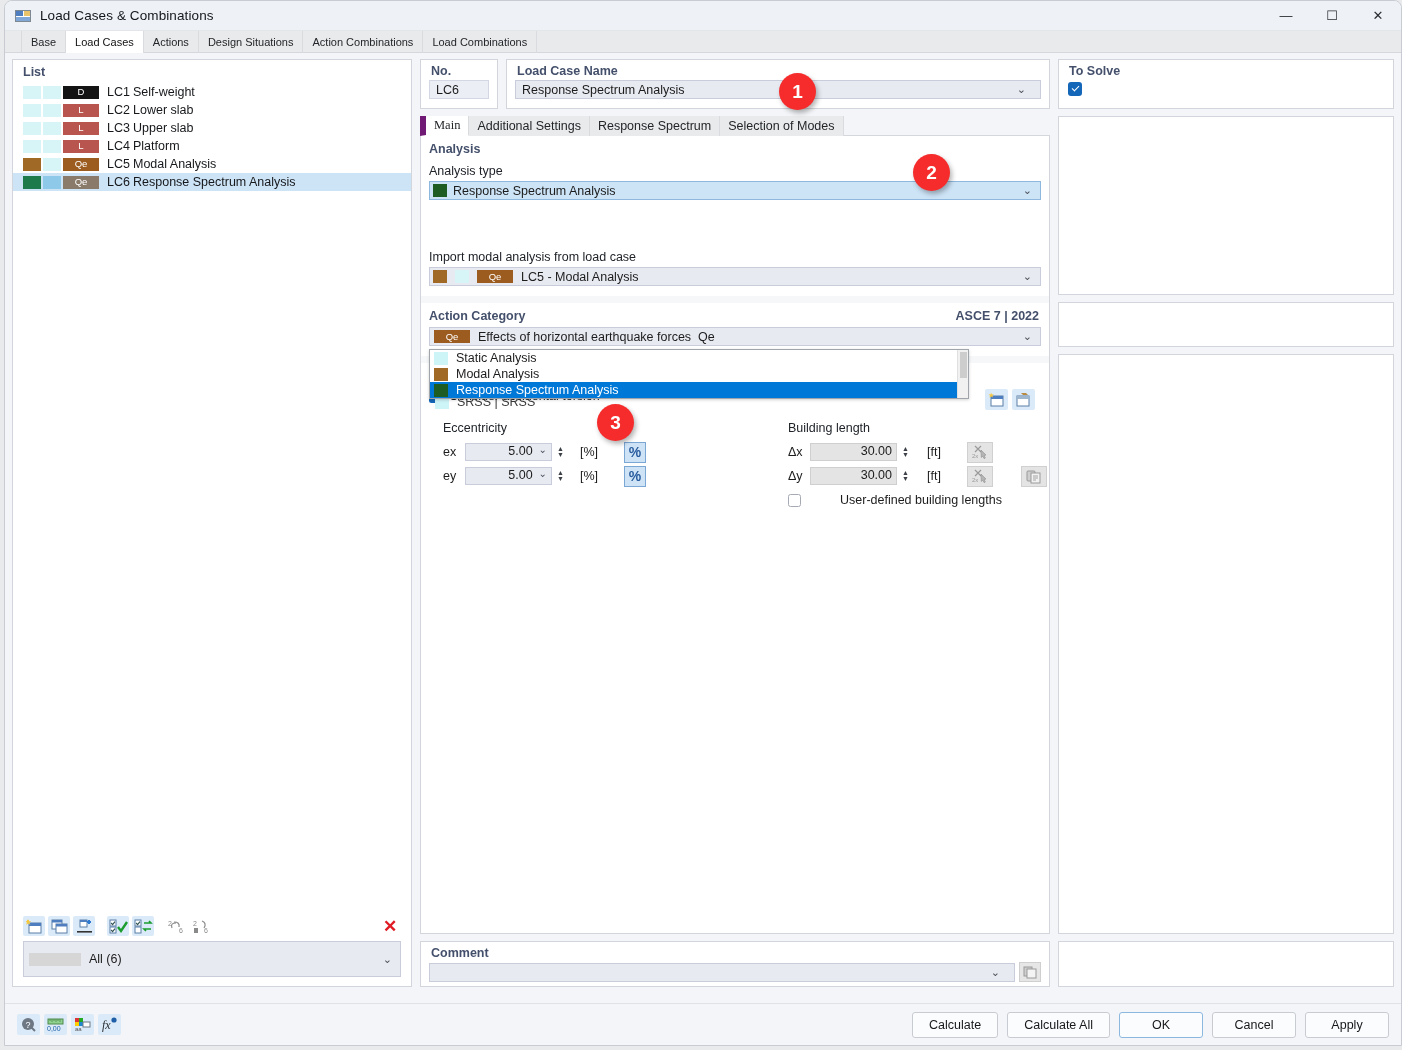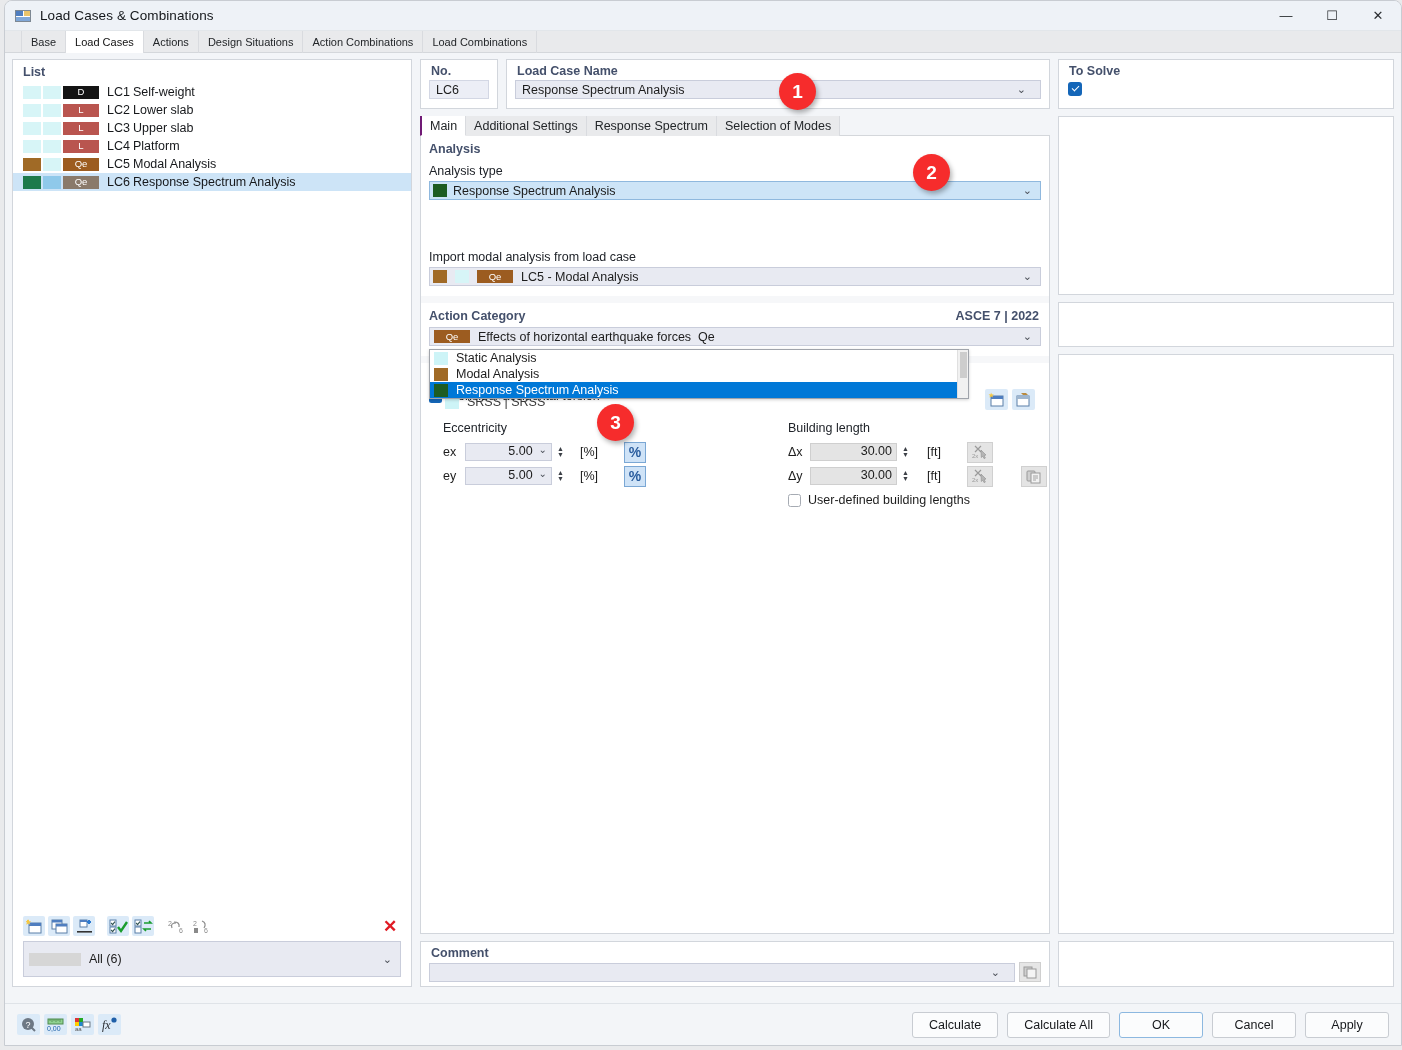--- a/index.html
+++ b/index.html
@@ -151,21 +151,21 @@
   .inner-left { flex:1 1 auto; display:flex; flex-direction:column; min-width:0; }
   .inner-right { width:336px; flex:0 0 336px; display:flex; flex-direction:column; gap:7px; }
 
   .subtabs { height:20px; display:flex; align-items:flex-end; position:relative; }
   .subtabs:after { content:""; position:absolute; left:0; right:0; bottom:0; height:1px; background:#d4d7db; }
   .subtab {
     height:20px; padding:0 8px; display:flex; align-items:center;
     font-size:12.5px; color:#232629; background:#e9eaec;
     border-right:1px solid #d9dbdf; position:relative; z-index:2; white-space:nowrap;
   }
-  .subtab:first-child { border-left:2px solid #701a75; }
+  .subtab:first-child { border-left:6px solid #701a75;font-family:Liberation Serif, serif; }
   .subtab.active { background:#ffffff; border-bottom:1px solid #fff; }
 
   .panel-main {
     flex:1 1 auto; background:#fff; border:1px solid #d2d6dc; border-top:none;
     padding:0; position:relative; min-height:0; overflow:hidden;
   }
   .sect-title {
     font-size:12.5px; font-weight:bold; color:#44506b;
     padding:6px 10px 4px 8px;
   }
@@ -453,21 +453,21 @@
 
             <div class="sect-title">Analysis</div>
             <div class="lbl">Analysis type</div>
 
             <div class="combo hl" style="position:relative;">
               <div class="csw" style="background:#1d5c22"></div>
               <span>Response Spectrum Analysis</span>
               <span class="chev">⌄</span>
             </div>
 
-            <div style="position:absolute; left:20px; top:258px; width:540px; height:16px; overflow:hidden;">
+            <div style="position:absolute; left:10px; top:258px; width:540px; height:16px; overflow:hidden;">
               <div class="dd-item" style="color:#3a3a3a;">
                 <div class="csw" style="background:#cdf4f7"></div>
                 <span>SRSS | SRSS</span>
               </div>
             </div>
 
             <div class="dd-popup" style="top:213px;">
               <div class="dd-item">
                 <div class="csw" style="background:#cdf4f7"></div>
                 <span>Static Analysis</span>
@@ -610,21 +610,21 @@
                   </div>
                   <div class="icon-btn-g" style="margin-left:28px;">
                     <svg width="16" height="15" viewBox="0 0 16 15">
                         <rect x="1" y="2" width="8" height="10" rx="1" fill="#cfcfcf" stroke="#9a9a9a"></rect>
                         <rect x="5" y="4" width="9" height="10" fill="#f2f2f2" stroke="#9a9a9a"></rect>
                         <path d="M7 7 h5 M7 9 h5 M7 11 h3" stroke="#9a9a9a" stroke-width=".9"></path>
                       </svg>
                   </div>
                 </div>
 
-                <div class="opt-check" style="padding-left:0; margin-top:4px;">
+                <div class="opt-check" style="padding-left:0; margin-top:4px;gap:32px;">
                   <div class="cbx off"></div>
                   <span>User-defined building lengths</span>
                 </div>
               </div>
             </div>
 
           </div>
         </div>
 
         <div class="inner-right">

